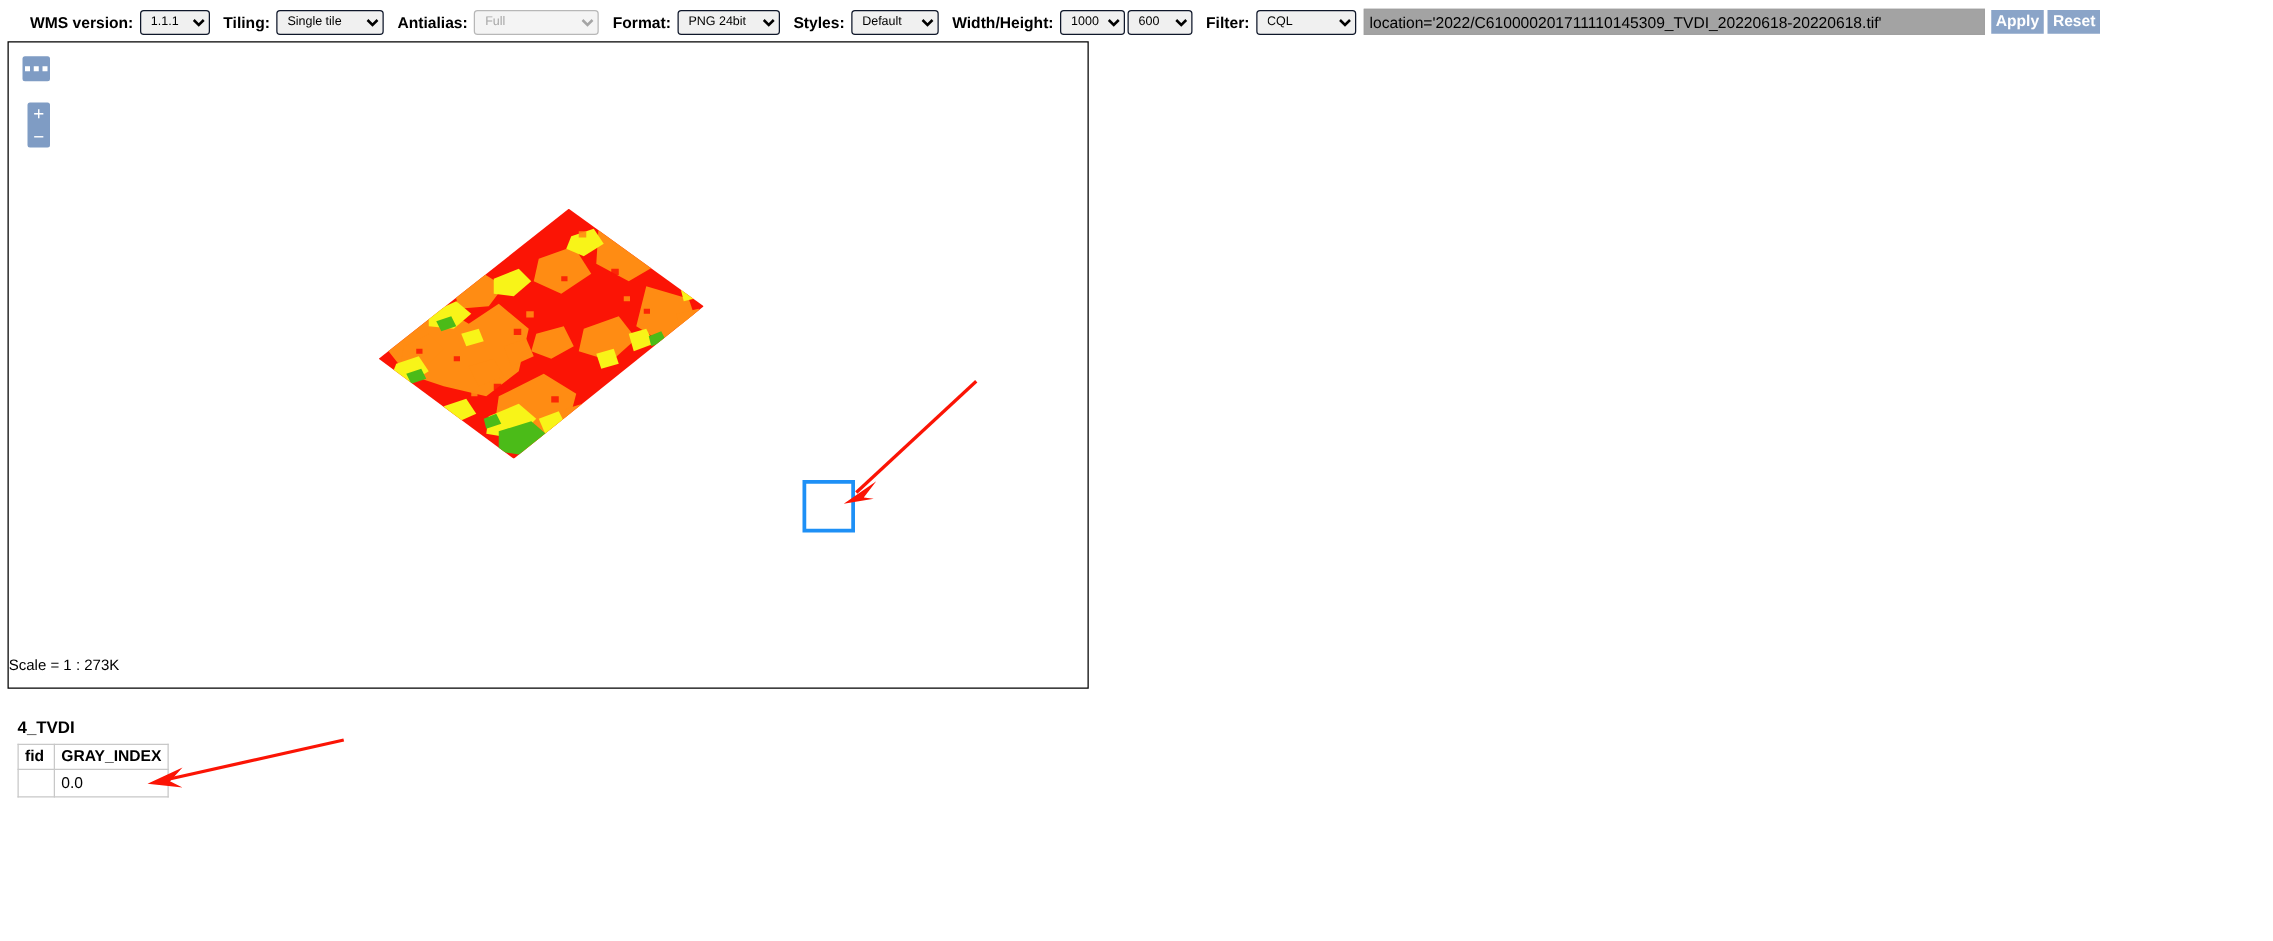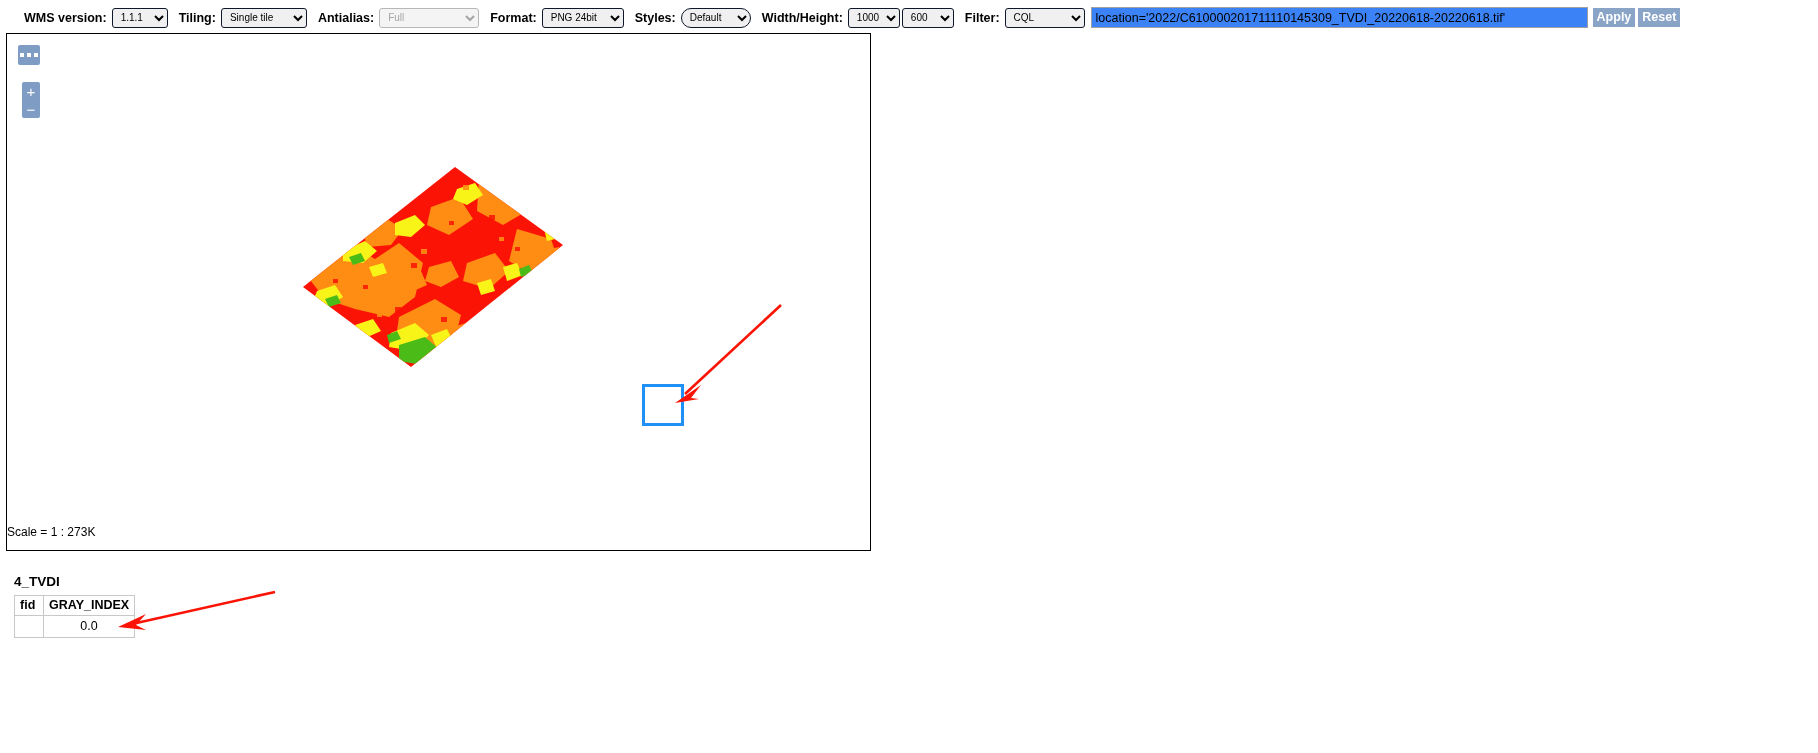--- a/index.html
+++ b/index.html
@@ -52,30 +52,30 @@
   }
   select.tb-select:disabled {
     color: #808080;
     background: #f0f0f0;
     border-color: #9a9a9a;
   }
   select.w-ver   { width: 56px; }
   select.w-tile  { width: 86px; }
   select.w-anti  { width: 100px; }
   select.w-fmt   { width: 82px; }
-  select.w-sty   { width: 70px; border-radius: 10px; }
+  select.w-sty   { width: 70px; }
   select.w-wid   { width: 52px; }
   select.w-hei   { width: 52px; }
   select.w-filt  { width: 80px; }
 
   input#filter-value {
     font-family: "Liberation Sans", sans-serif;
     font-size: 12.5px;
     color: #000000;
-    background: #3b82f6;
+    background: #a3a3a3;
     border: 1px solid #a0a0a0;
     padding: 2px 4px;
     height: 21px;
     box-sizing: border-box;
     width: 497px;
     margin-left: 4px;
     margin-right: 5px;
   }
 
   .tb-btn {
@@ -200,21 +200,20 @@
     background: #ffffff;
     color: #000000;
     white-space: nowrap;
   }
   #feature-table td {
     border: 1px solid #c8c8c8;
     padding: 3px 5px 4px 5px;
     background: #ffffff;
     color: #000000;
     white-space: nowrap;
-    text-align: center;
   }
   #feature-table td.fid-cell { min-width: 18px; }
 
   #arrow-table-svg {
     position: absolute;
     left: 110px;
     top: 588px;
   }
 </style>
 </head>

